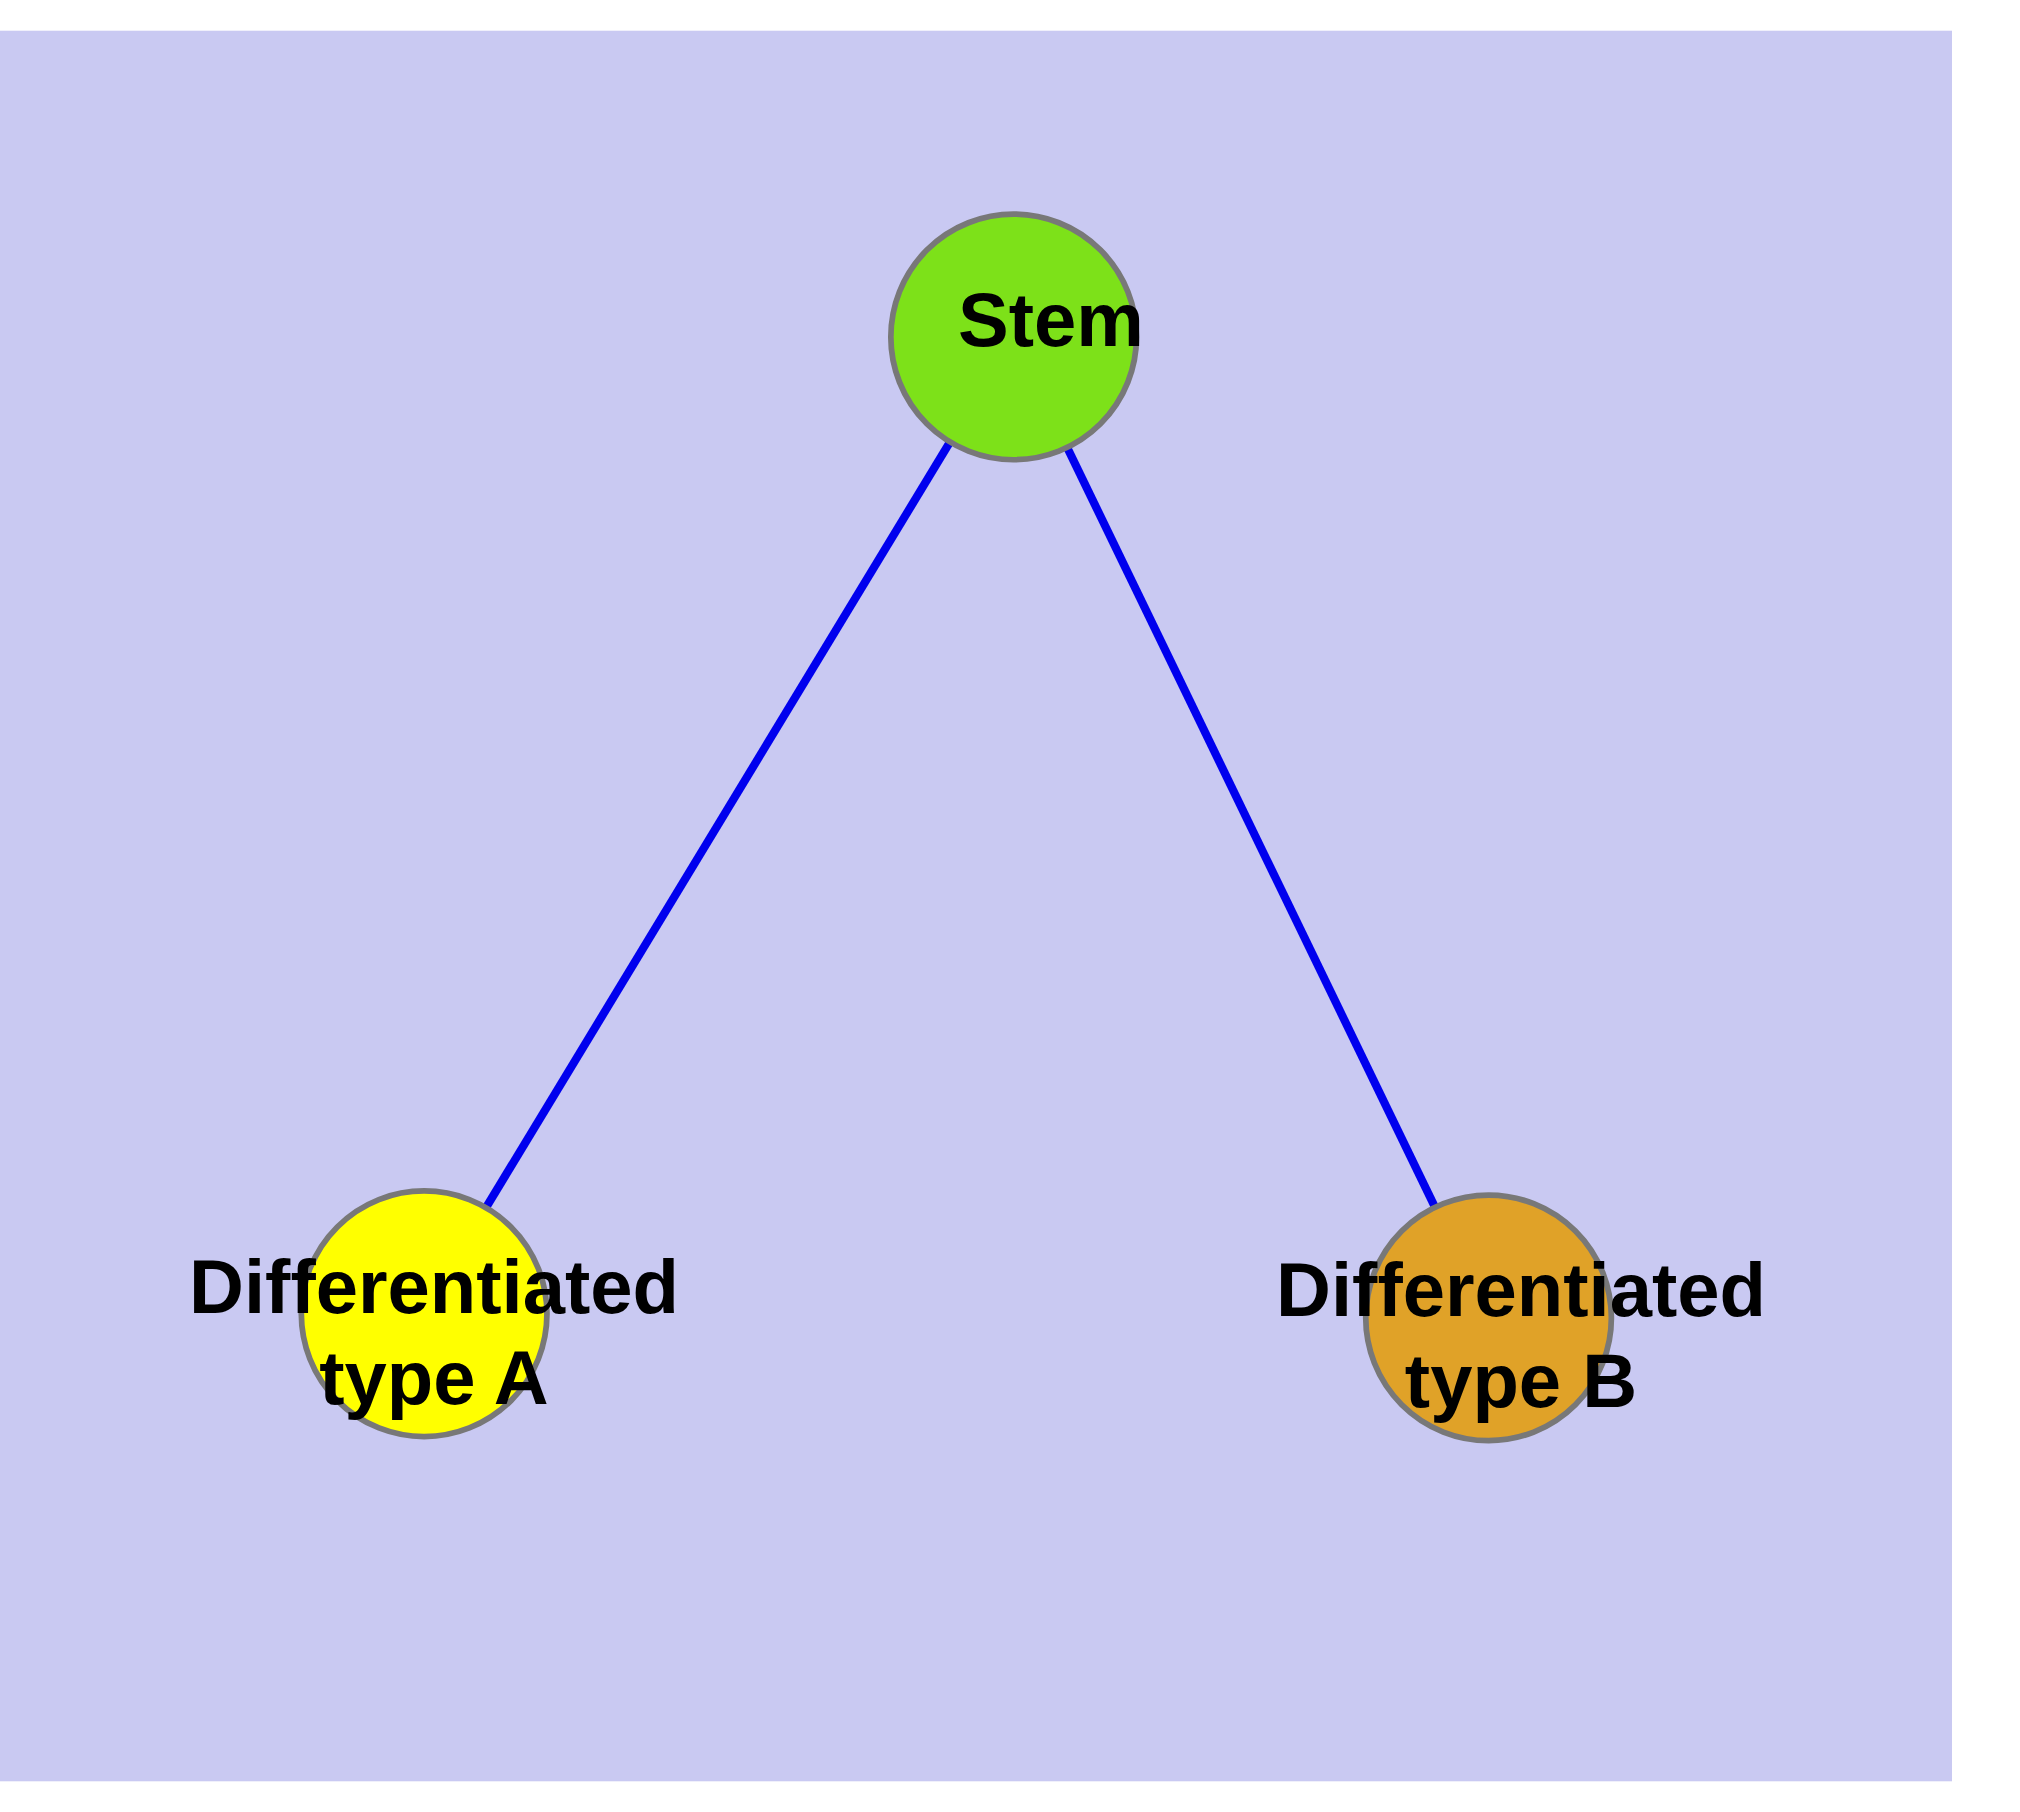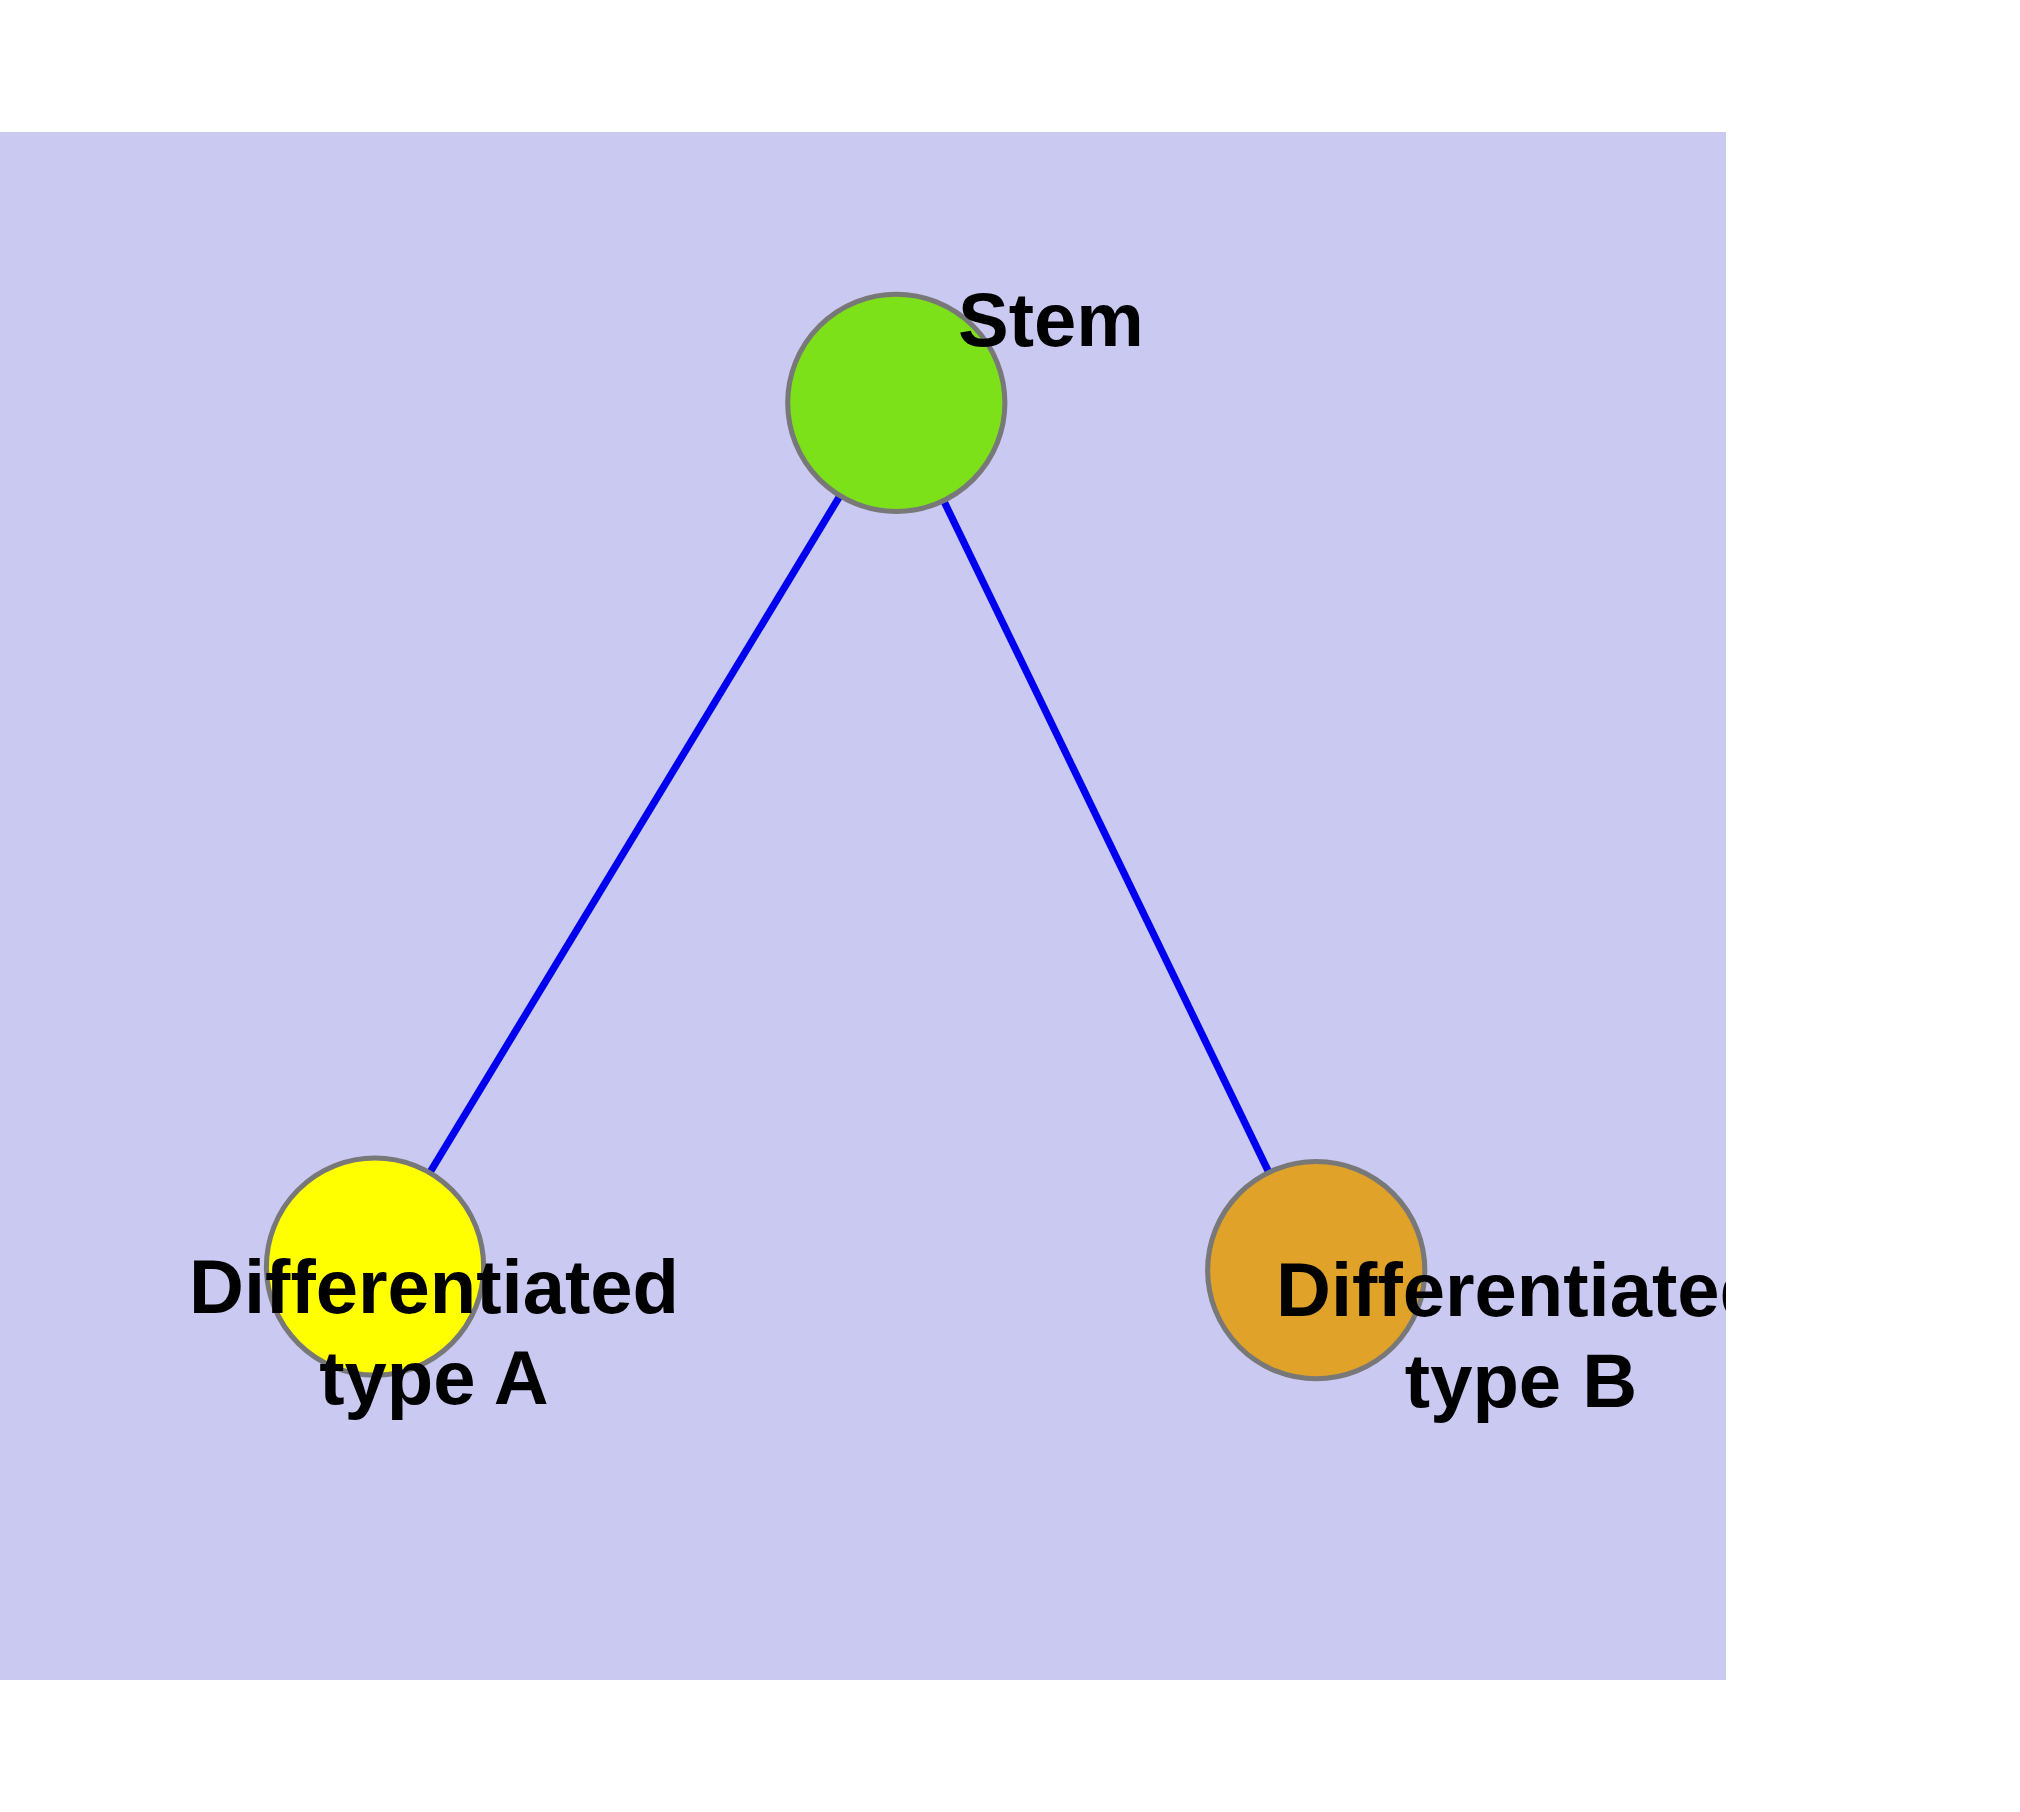--- a/index.html
+++ b/index.html
@@ -1,21 +1,21 @@
 <!DOCTYPE html>
 <html style="font-size:13.6px"><head>
 <meta charset="utf-8">
 <style>
   html, body {
     margin: 0;
     padding: 0;
   }
   .canvas {
     position: relative;
-    width: 1726px;
+    width: 1952px;
     height: 1812px;
     overflow: hidden;
     font-family: "Liberation Sans", sans-serif;
   }
   .canvas svg {
     position: absolute;
     left: 0;
     top: 0;
     width: 100%;
     height: 100%;

